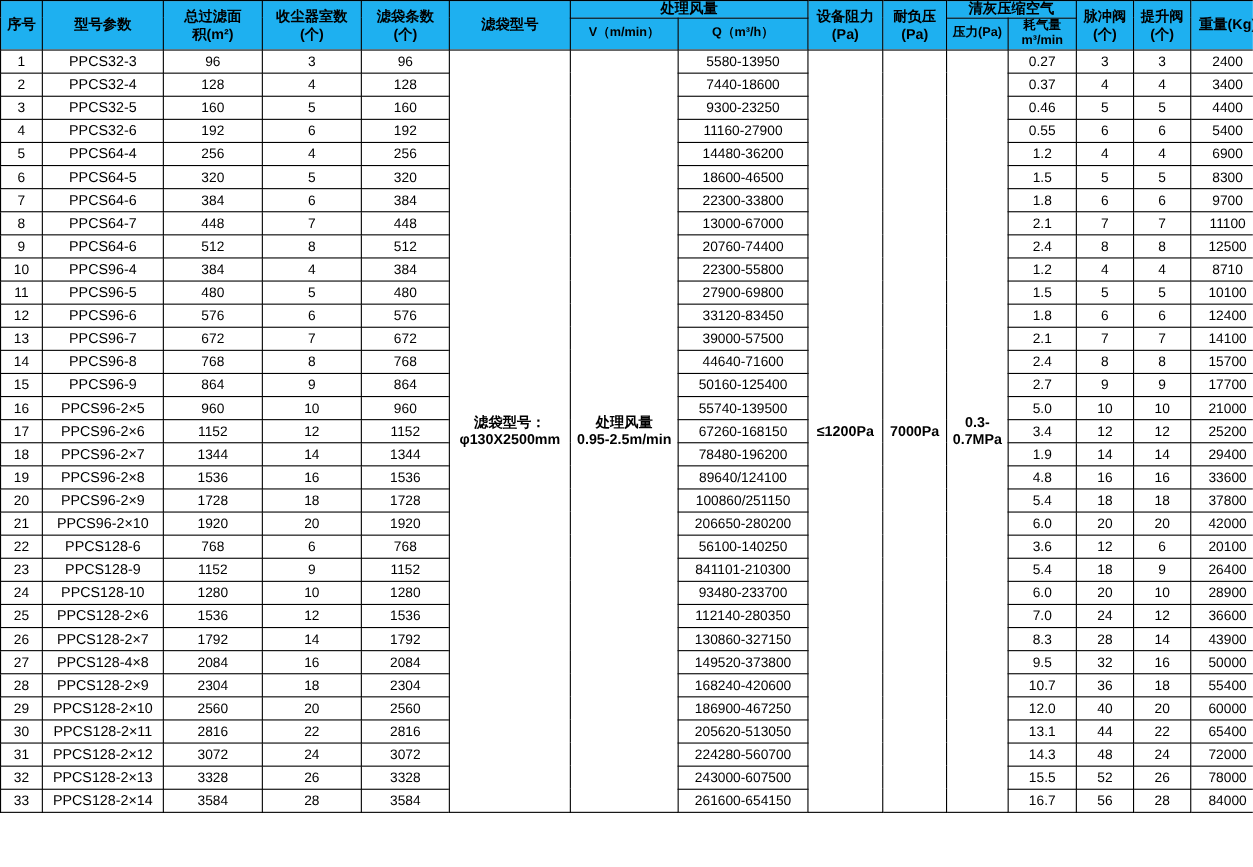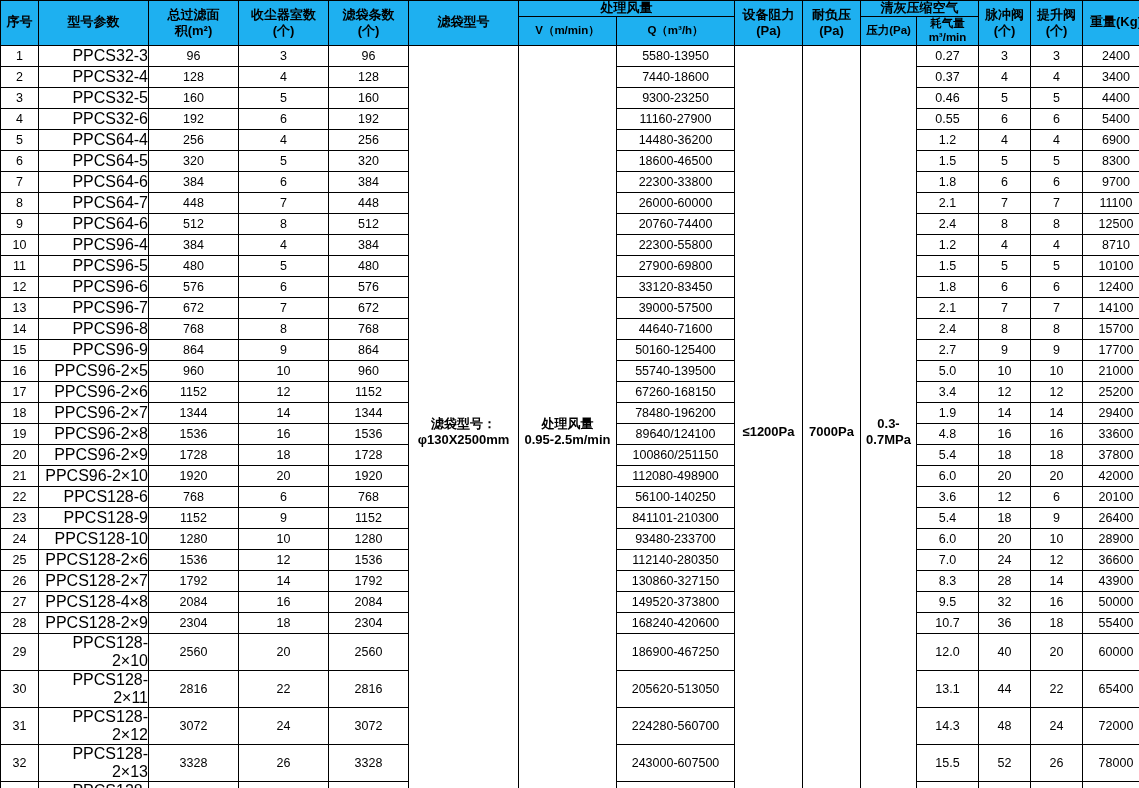--- a/index.html
+++ b/index.html
@@ -4,21 +4,21 @@
 <style>
   html,body{margin:0;padding:0;background:#ffffff;}
   body{font-family:"Liberation Sans","DejaVu Sans",sans-serif;}
   #sheet{width:1139px;height:788px;position:relative;overflow:hidden;background:#fff;}
   table{border-collapse:collapse;table-layout:fixed;width:1139px;}
   th,td{border:1px solid #000;text-align:center;vertical-align:middle;padding:0;}
   thead th{background:#1eb0f0;color:#000;font-weight:bold;font-size:13px;line-height:1.15;}
   thead th.sub{font-size:11.5px;font-weight:bold;}
   tbody td{background:#ffffff;font-size:12.5px;height:20px;color:#000;}
   td.idx{font-size:12.5px;}
-  td.model{font-size:16px;text-align:right;}
+  td.model{font-size:13px;}
   .big-v{font-size:13px;font-weight:bold;line-height:1.35;}
   .hdr-two-line{display:block;line-height:1.2;}
 </style>
 </head>
 <body>
 
 <div id="sheet">
   <table>
     <colgroup>
       <col style="width:38px">
@@ -190,21 +190,21 @@
         <td>6</td>
         <td>9700</td>
       </tr>
 
       <tr>
         <td class="idx">8</td>
         <td class="model">PPCS64-7</td>
         <td>448</td>
         <td>7</td>
         <td>448</td>
-        <td>26000-60000</td>
+        <td>13000-67000</td>
         <td>2.1</td>
         <td>7</td>
         <td>7</td>
         <td>11100</td>
       </tr>
 
       <tr>
         <td class="idx">9</td>
         <td class="model">PPCS64-6</td>
         <td>512</td>
@@ -359,21 +359,21 @@
         <td>18</td>
         <td>37800</td>
       </tr>
 
       <tr>
         <td class="idx">21</td>
         <td class="model">PPCS96-2×10</td>
         <td>1920</td>
         <td>20</td>
         <td>1920</td>
-        <td>112080-498900</td>
+        <td>206650-280200</td>
         <td>6.0</td>
         <td>20</td>
         <td>20</td>
         <td>42000</td>
       </tr>
 
       <tr>
         <td class="idx">22</td>
         <td class="model">PPCS128-6</td>
         <td>768</td>

